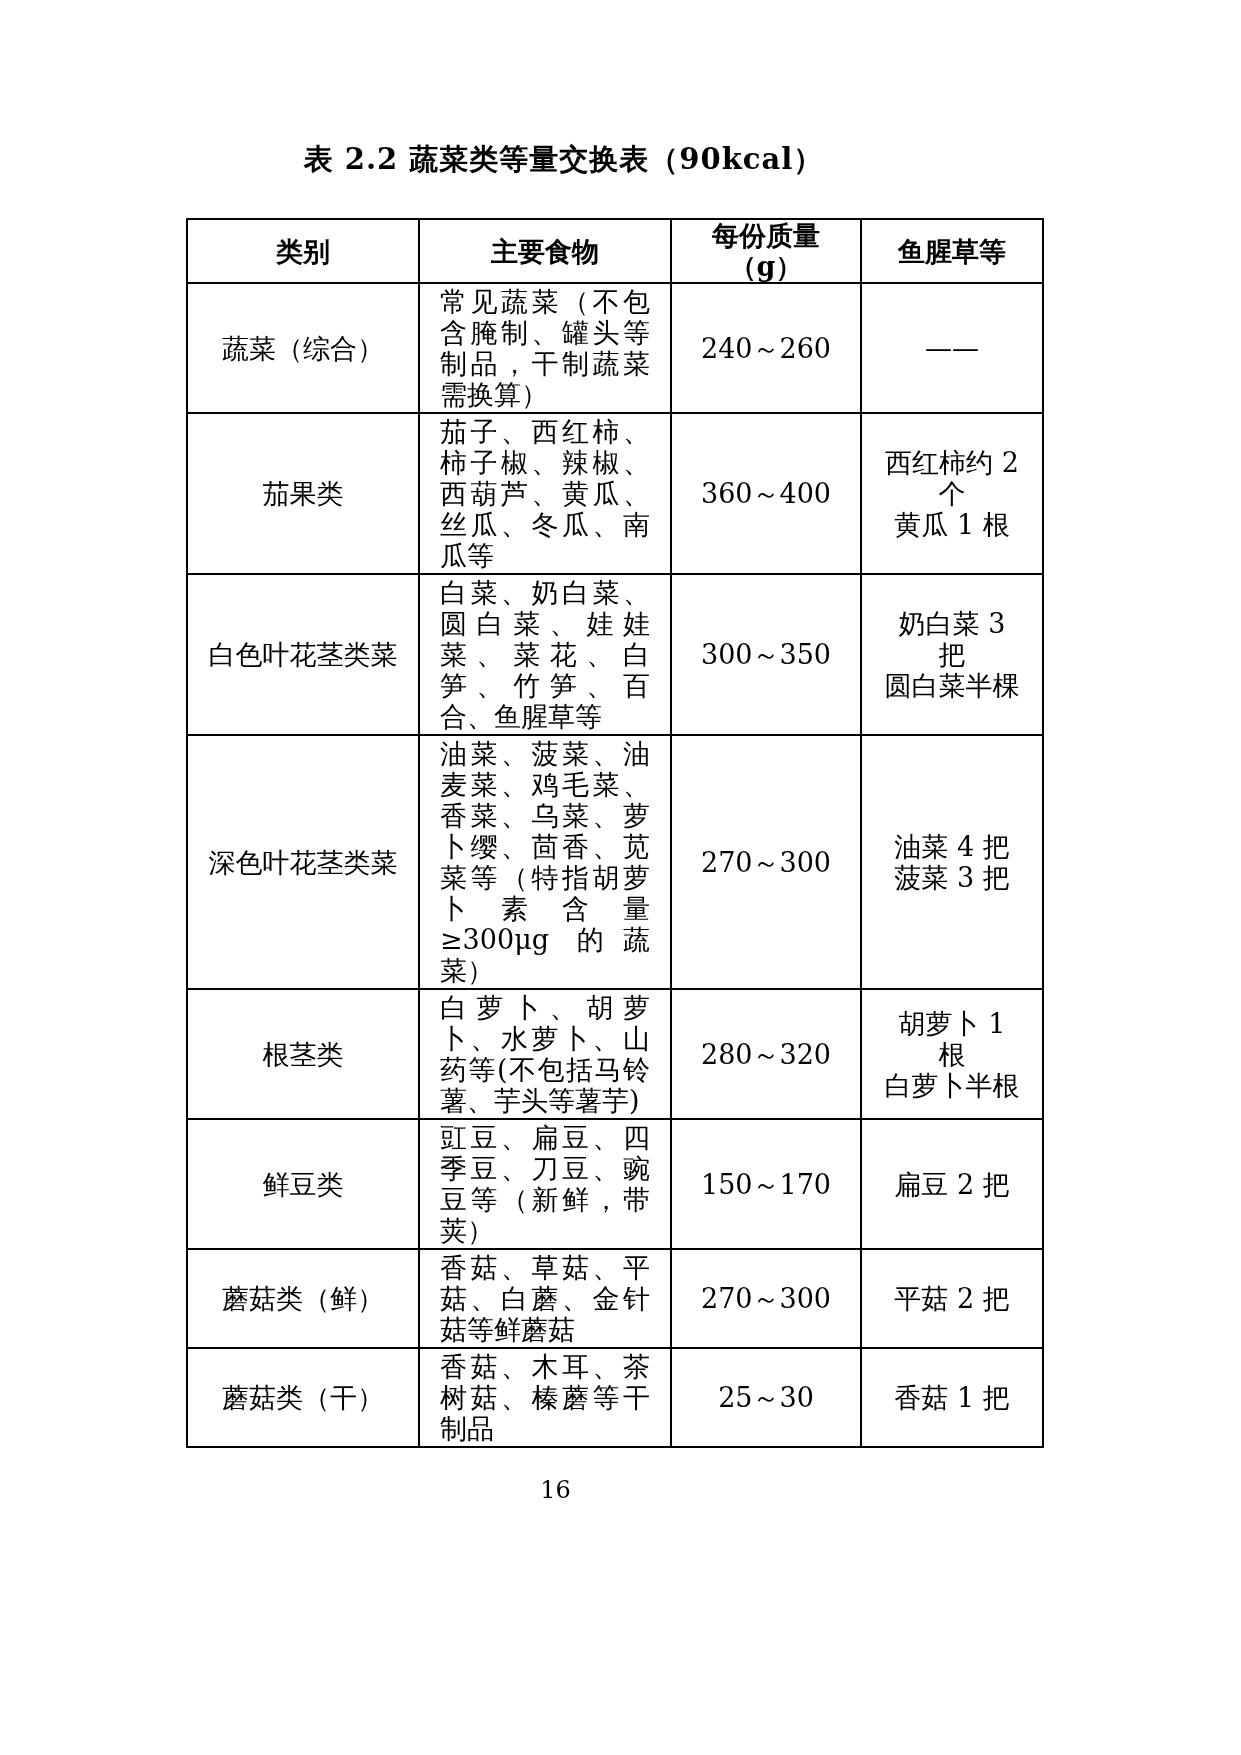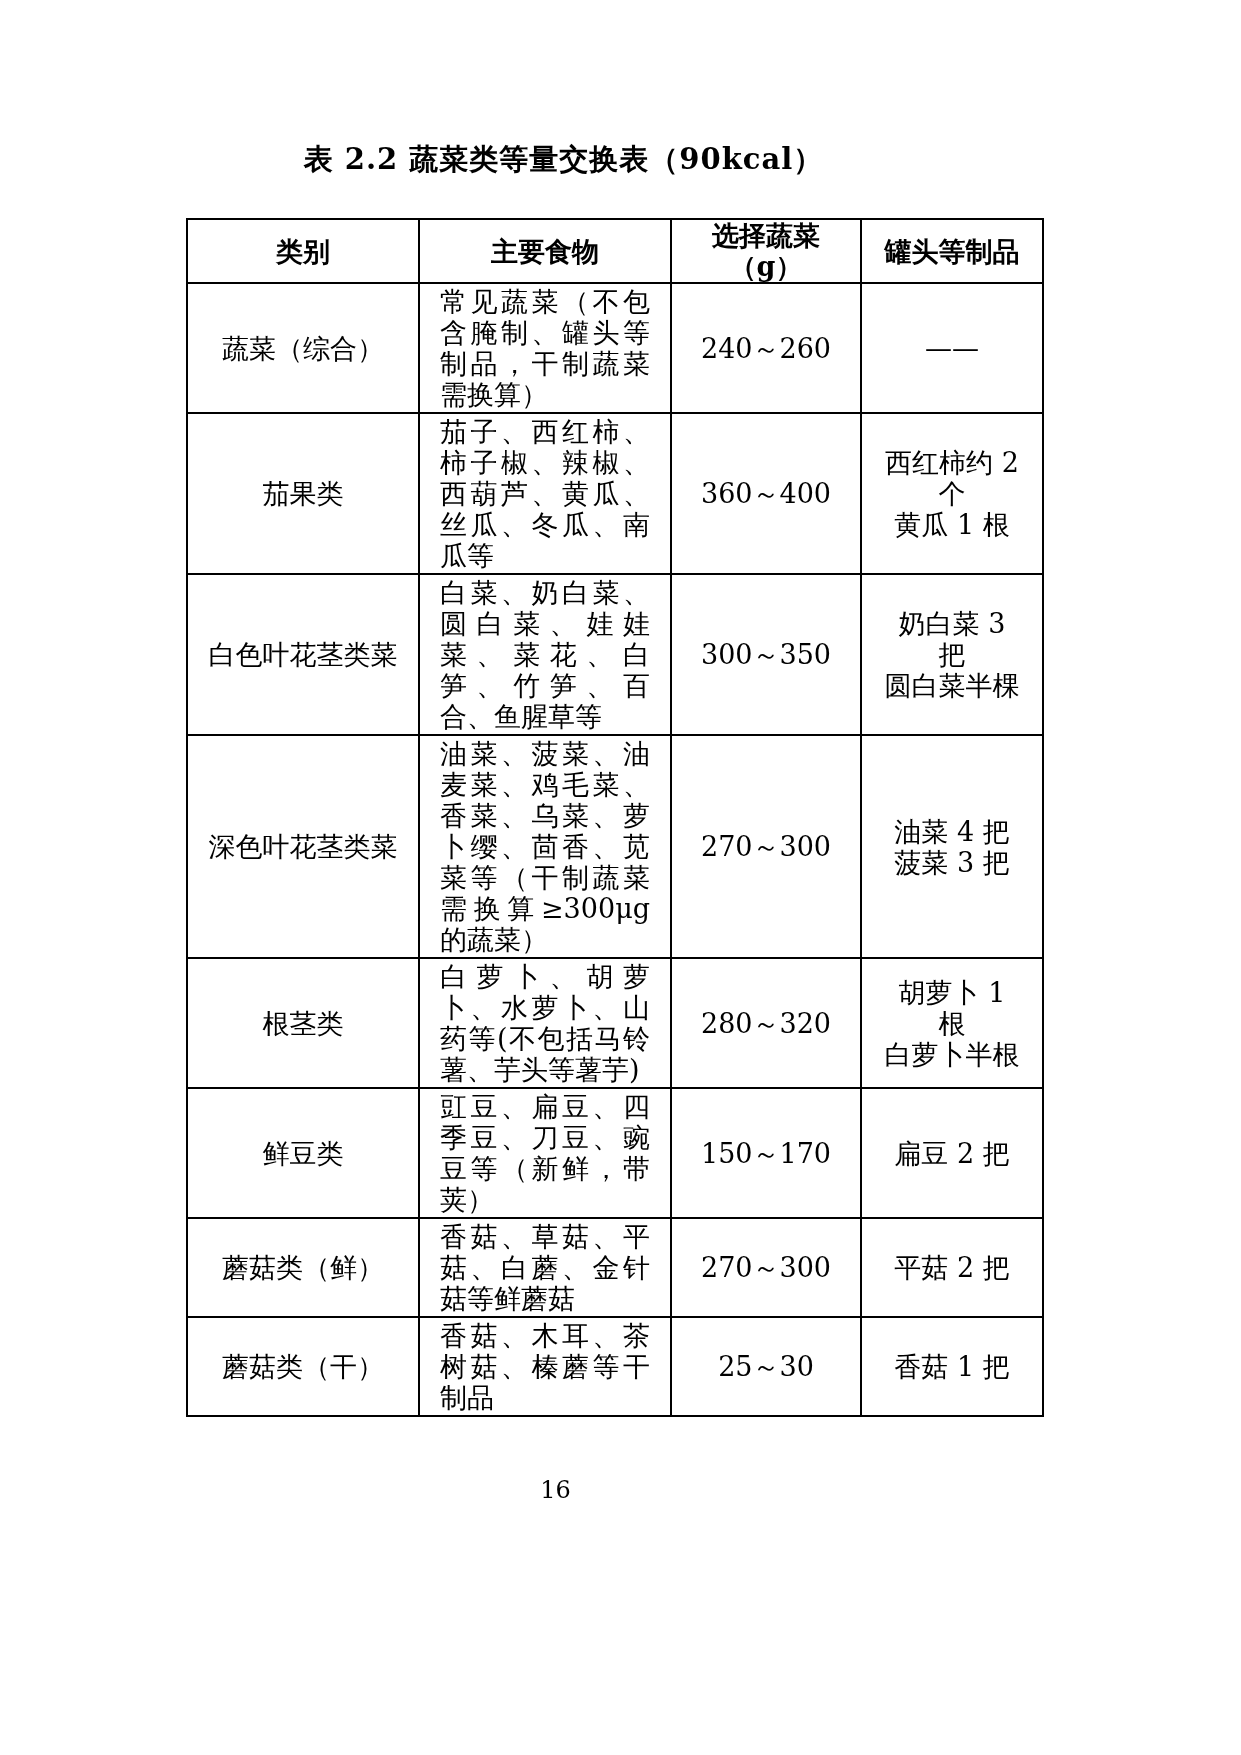--- a/index.html
+++ b/index.html
@@ -100,22 +100,22 @@
     <colgroup>
       <col class="c1">
         <col class="c2">
         <col class="c3">
         <col class="c4">
     </colgroup>
     <thead>
       <tr class="hrow">
         <th>类别</th>
         <th>主要食物</th>
-        <th>选择蔬菜（g）</th>
-        <th>罐头等制品</th>
+        <th>每份质量（g）</th>
+        <th>鱼腥草等</th>
       </tr>
     </thead>
     <tbody>
       <tr class="r1">
         <td class="cat">蔬菜（综合）</td>
         <td class="foods">常见蔬菜（不包含腌制、罐头等制品，干制蔬菜需换算）</td>
         <td class="mass">240～260</td>
         <td class="est">
           <div class="est-line">——</div>
           <div class="est-line"></div>
@@ -134,21 +134,21 @@
         <td class="cat">白色叶花茎类菜</td>
         <td class="foods">白菜、奶白菜、圆白菜、娃娃菜、菜花、白笋、竹笋、百合、鱼腥草等</td>
         <td class="mass">300～350</td>
         <td class="est">
           <div class="est-line">奶白菜 3 把</div>
           <div class="est-line">圆白菜半棵</div>
         </td>
       </tr>
       <tr class="r4">
         <td class="cat">深色叶花茎类菜</td>
-        <td class="foods">油菜、菠菜、油麦菜、鸡毛菜、香菜、乌菜、萝卜缨、茴香、苋菜等（干制蔬菜需换算≥300μg 的蔬菜）</td>
+        <td class="foods">油菜、菠菜、油麦菜、鸡毛菜、香菜、乌菜、萝卜缨、茴香、苋菜等（特指胡萝卜素含量≥300μg 的蔬菜）</td>
         <td class="mass">270～300</td>
         <td class="est">
           <div class="est-line">油菜 4 把</div>
           <div class="est-line">菠菜 3 把</div>
         </td>
       </tr>
       <tr class="r5">
         <td class="cat">根茎类</td>
         <td class="foods">白萝卜、胡萝卜、水萝卜、山药等(不包括马铃薯、芋头等薯芋)</td>
         <td class="mass">280～320</td>

